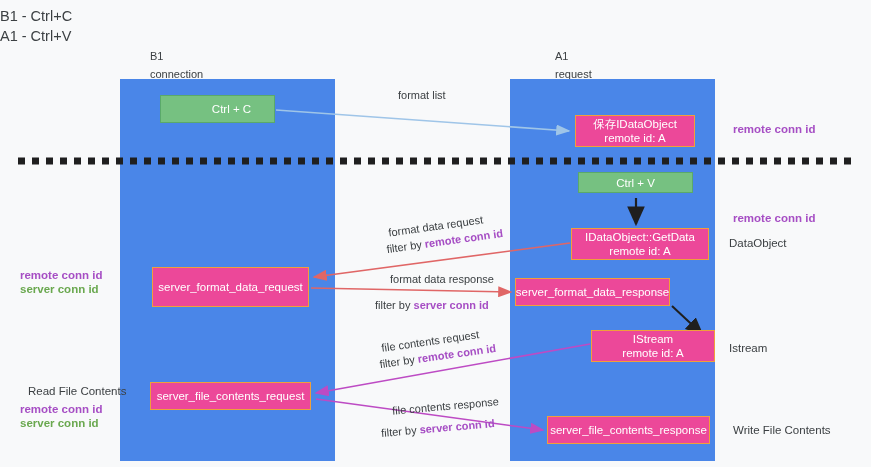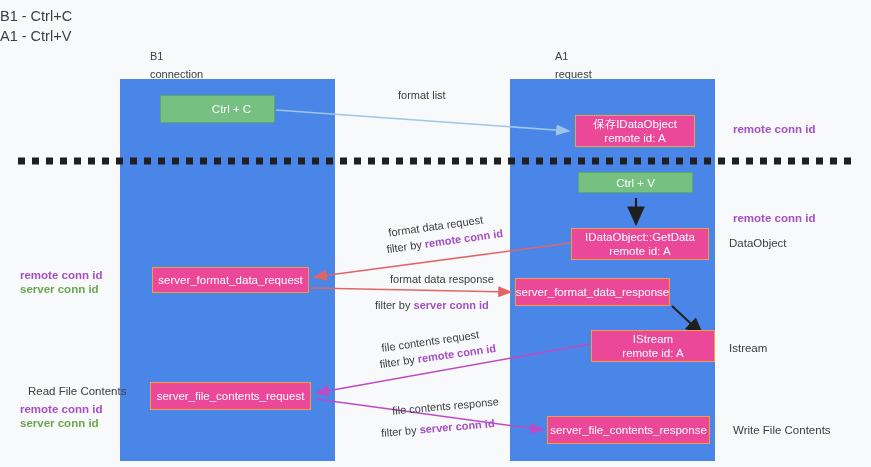--- a/index.html
+++ b/index.html
@@ -40,21 +40,21 @@
     color:#ffffff;font-size:11.5px;line-height:14px;text-align:center;
     white-space:pre-line;
   }
   .green{background:#76c181;border:1px solid #5aa96a;}
   .orange{background:#ec4899;border:1px solid #f0a03a;}
 
   #n-ctrlc{left:160px;top:95px;width:115px;height:28px;padding-left:28px;}
   #n-idataobject{left:575px;top:115px;width:120px;height:32px;}
   #n-ctrlv{left:578px;top:172px;width:115px;height:21px;}
   #n-getdata{left:571px;top:228px;width:138px;height:32px;}
-  #n-fmtreq{left:152px;top:267px;width:157px;height:26px;}
+  #n-fmtreq{left:152px;top:267px;width:157px;height:40px;}
   #n-fmtresp{left:515px;top:278px;width:155px;height:28px;}
   #n-istream{left:591px;top:330px;width:124px;height:32px;}
   #n-filereq{left:150px;top:382px;width:161px;height:28px;}
   #n-fileresp{left:547px;top:416px;width:163px;height:28px;}
 
   
   .side{font-size:11.5px;line-height:14px;}
   .purple{color:#a64ec4;font-weight:bold;}
   .green-t{color:#6aa84f;font-weight:bold;}
   .plain{color:#3c4043;text-align:center;}

